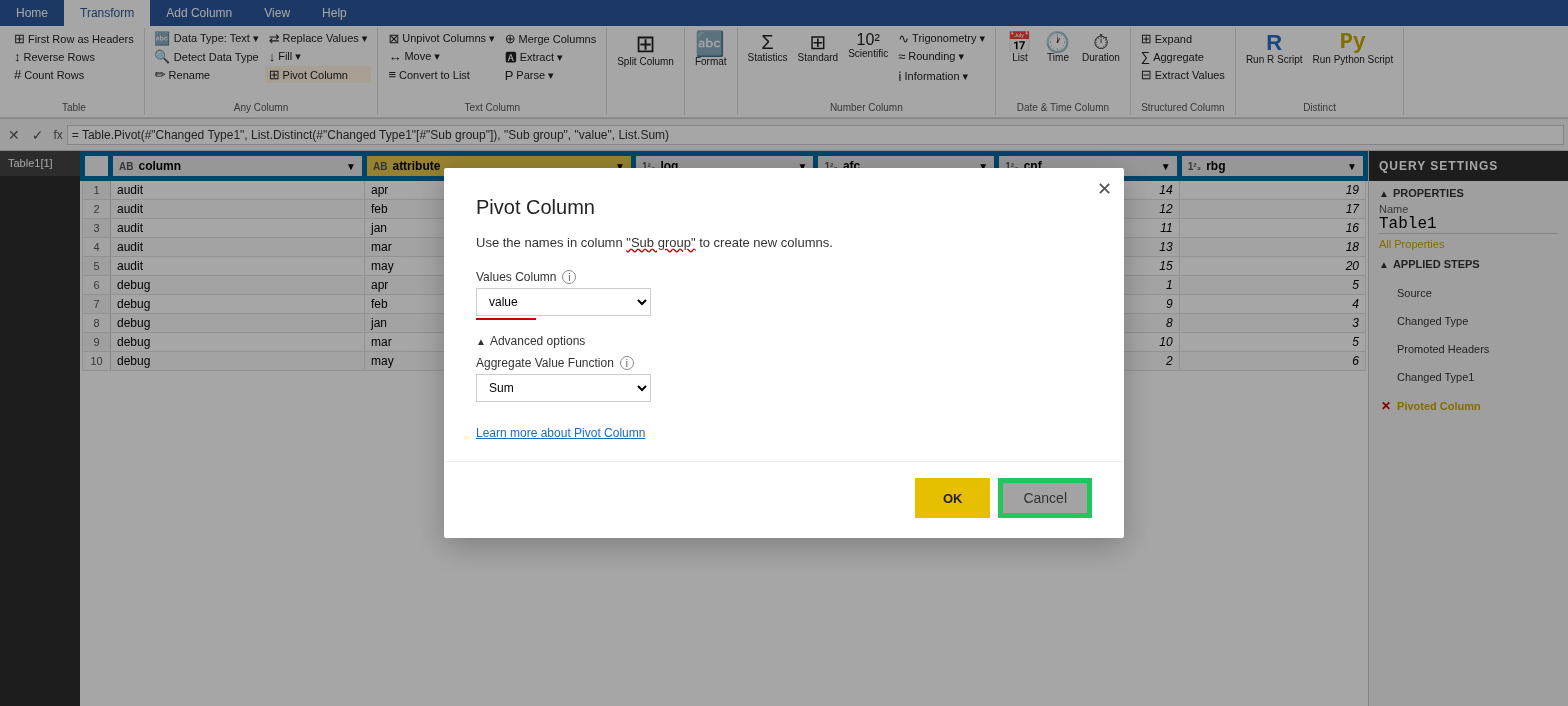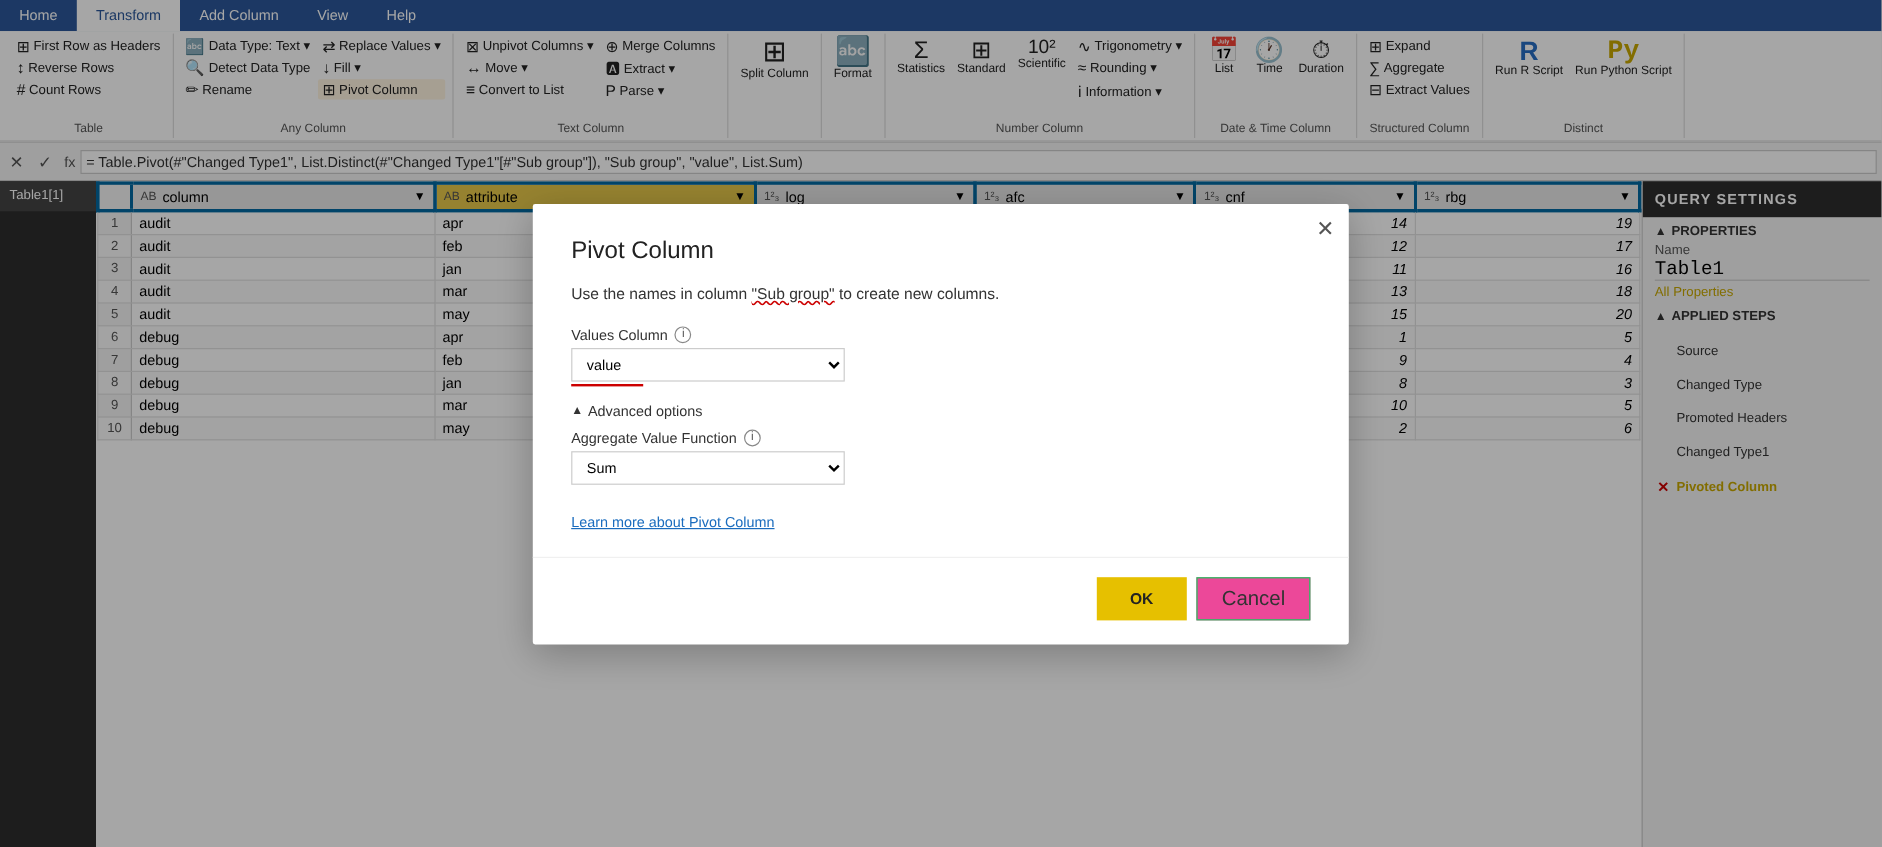--- a/index.html
+++ b/index.html
@@ -37,21 +37,21 @@
     
     .formula-bar { display: flex; align-items: center; border-bottom: 1px solid #ccc; background: #f5f5f5; padding: 2px 4px; min-height: 32px; }
     .formula-bar-btns { display: flex; gap: 4px; margin-right: 6px; }
     .formula-bar-btn { background: none; border: none; cursor: pointer; font-size: 14px; color: #555; padding: 2px 4px; }
     .formula-bar-label { font-size: 12px; color: #555; margin-right: 4px; }
     .formula-bar-input { flex: 1; border: none; background: #fff; font-size: 12px; padding: 2px 4px; outline: none; color: #333; border: 1px solid #ccc; }
 
     
     .data-grid-container { flex: 1; overflow: auto; position: relative; }
     .data-grid { border-collapse: collapse; width: 100%; font-size: 12px; }
-    .data-grid th { background: #f0f0f0; border: 3px solid #0369a1; padding: 3px 6px; font-weight: normal; text-align: left; position: sticky; top: 0; z-index: 2; white-space: nowrap; }
+    .data-grid th { background: #f0f0f0; border: 5px solid #0369a1; padding: 3px 6px; font-weight: bold; text-align: left; position: sticky; top: 0; z-index: 2; white-space: nowrap; }
     .data-grid th.col-header { background: #e8e8e8; }
     .data-grid th.col-highlight { background: #e6c84a; color: #000; }
     .data-grid td { border: 1px solid #e0e0e0; padding: 2px 6px; text-align: left; }
     .data-grid td.num { text-align: right; font-style: italic; }
     .data-grid tr:nth-child(even) td { background: #fafafa; }
     .data-grid .row-num { background: #f5f5f5; color: #555; text-align: center; font-size: 11px; border-right: 1px solid #ccc; width: 28px; }
     .col-type { font-size: 10px; color: #555; margin-right: 3px; }
     .col-dropdown { margin-left: auto; font-size: 10px; cursor: pointer; }
     .th-content { display: flex; align-items: center; gap: 2px; }
 
@@ -71,28 +71,28 @@
     
     .overlay { position: fixed; top: 0; left: 0; width: 100%; height: 100%; background: rgba(0,0,0,0.35); z-index: 100; display: flex; align-items: center; justify-content: center; }
     .dialog { background: #fff; border-radius: 2px; box-shadow: 0 8px 32px rgba(0,0,0,0.25); width: 680px; padding: 0; position: relative; }
     .dialog-body { padding: 28px 32px 20px; }
     .dialog-title { font-size: 20px; font-weight: 300; color: #222; margin-bottom: 16px; }
     .dialog-desc { font-size: 13px; color: #333; margin-bottom: 20px; }
     .dialog-desc .col-ref { color: #333; text-decoration: underline; text-decoration-color: #c00; text-decoration-style: wavy; }
     .form-group { margin-bottom: 14px; }
     .form-label { font-size: 12px; color: #333; margin-bottom: 4px; display: flex; align-items: center; gap: 6px; }
     .info-icon { display: inline-flex; align-items: center; justify-content: center; width: 14px; height: 14px; border-radius: 50%; border: 1px solid #888; font-size: 10px; color: #555; cursor: pointer; }
-    .form-select { width: 228px; padding: 5px 8px; font-size: 12px; border: 1px solid #ccc; background: #fff; cursor: pointer; appearance: auto; }
+    .form-select { width: 175px; padding: 5px 8px; font-size: 12px; border: 1px solid #ccc; background: #fff; cursor: pointer; appearance: auto; }
     .select-underline { border-bottom: 2px solid #c00; width: 60px; margin-top: 2px; }
     .advanced-toggle { font-size: 12px; color: #333; cursor: pointer; display: flex; align-items: center; gap: 4px; margin: 10px 0 8px; }
     .advanced-toggle .arrow { font-size: 10px; }
     .dialog-link { font-size: 12px; color: #1a6cbe; cursor: pointer; text-decoration: underline; margin-top: 10px; display: inline-block; }
     .dialog-footer { display: flex; justify-content: flex-end; gap: 8px; padding: 16px 32px 20px; border-top: 1px solid #f0f0f0; }
     .btn-ok { background: #e6c000; color: #222; border: none; padding: 7px 28px; font-size: 13px; cursor: pointer; font-weight: bold; }
-    .btn-cancel { background: #ec4899; color: #333; border: 1px solid #22c55e; padding: 7px 20px; font-size: 17px; cursor: pointer; }
+    .btn-cancel { background: #a3a3a3; color: #333; border: 5px solid #22c55e; padding: 7px 20px; font-size: 14px; cursor: pointer; }
     .dialog-close { position: absolute; top: 10px; right: 12px; background: none; border: none; font-size: 18px; cursor: pointer; color: #555; }
   </style>
 </head>
 <body>
 
 <div class="ribbon">
   <div class="ribbon-tabs">
     <div class="ribbon-tab">Home</div>
     <div class="ribbon-tab active">Transform</div>
     <div class="ribbon-tab">Add Column</div>

